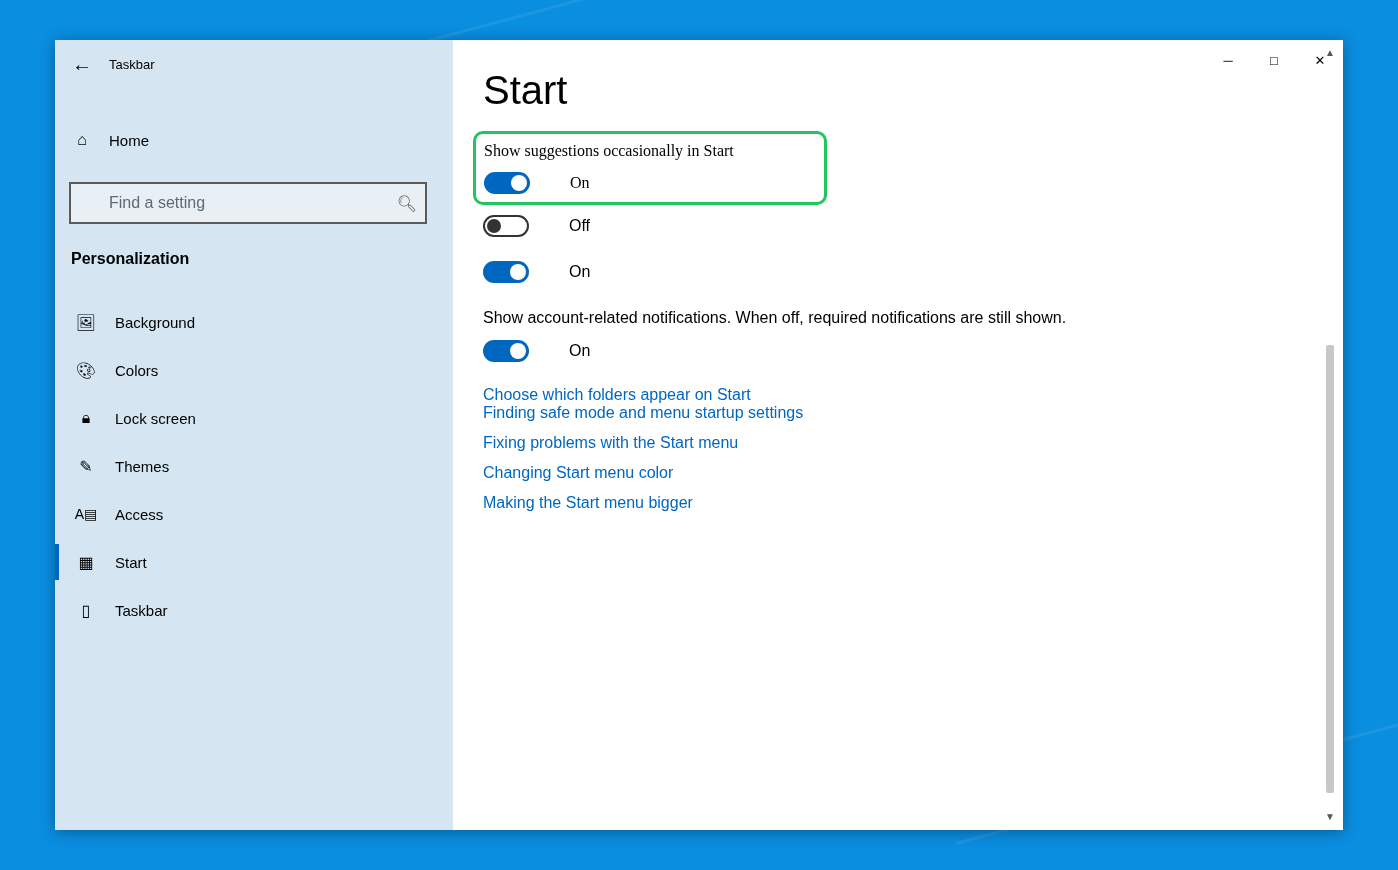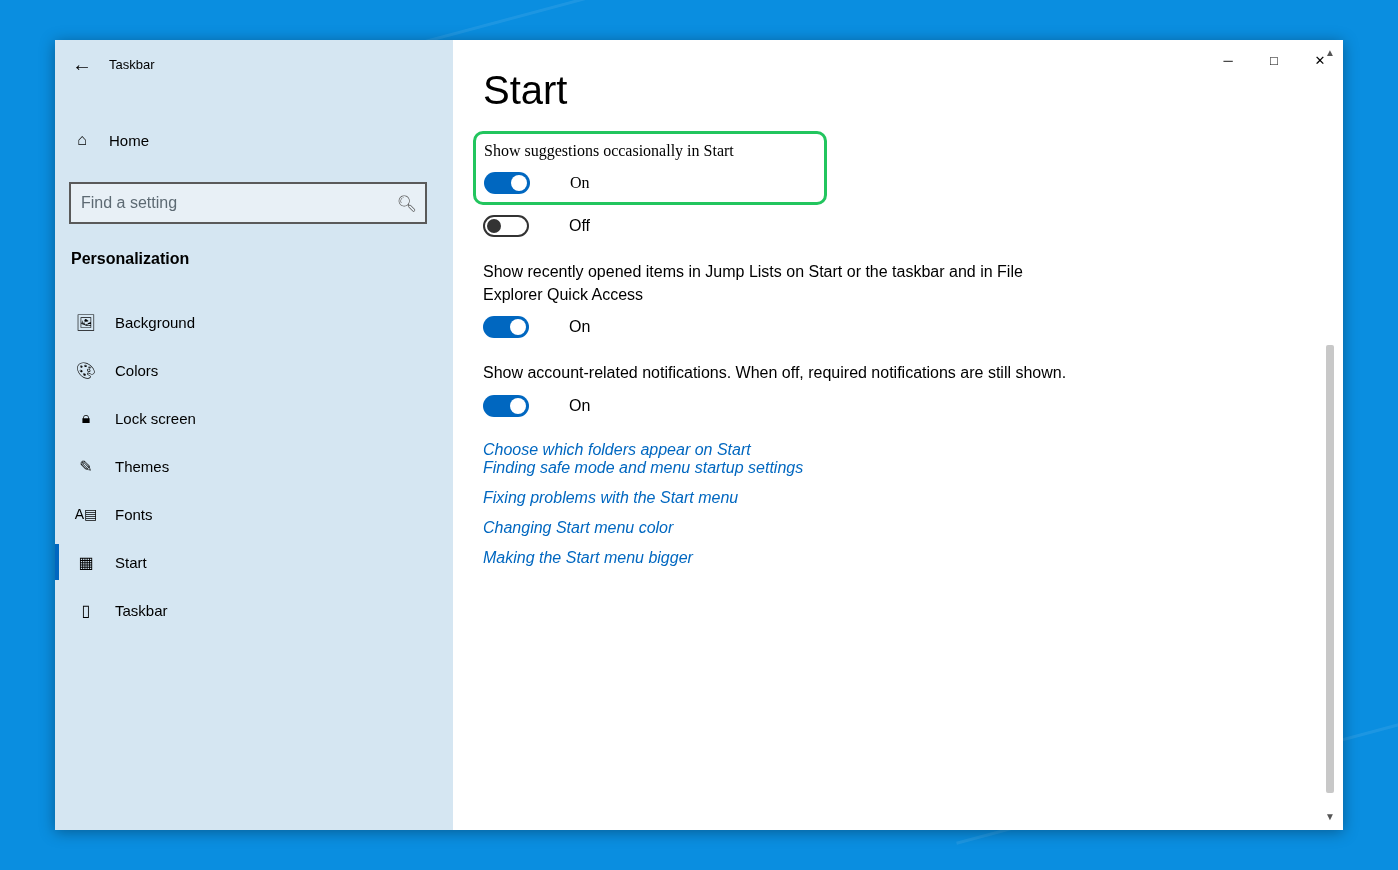--- a/index.html
+++ b/index.html
@@ -28,21 +28,21 @@
   .row{display:flex;align-items:center;height:48px;cursor:pointer;}
   .row .ico{width:26px;text-align:center;font-size:16px;margin-right:14px;}
   .row .txt{font-size:15px;}
   .home-row{margin-top:16px;margin-bottom:18px;}
   .search-wrap{
     width:354px;height:38px;border:2px solid #5a5a5a;background:#e8f0f6;
     display:flex;align-items:center;margin-bottom:22px;
   }
   .search-wrap input{
     flex:1;border:none;background:transparent;height:100%;padding:0 10px;font-size:16px;
-    outline:none;color:#333;
+    outline:none;color:#333;margin-left:28px;
   }
   .search-wrap input::placeholder{color:#5d6a73;}
   .search-wrap .sico{width:36px;text-align:center;color:#555;}
   .category{font-size:16px;font-weight:600;padding:4px 0 18px 2px;}
   .nav-list{margin-top:12px;}
   .nav-item{display:flex;align-items:center;height:48px;cursor:pointer;padding-left:4px;position:relative;}
   .nav-item .ico{width:26px;text-align:center;font-size:16px;margin-right:16px;}
   .nav-item .txt{font-size:15px;}
   .nav-item.selected::before{
     content:"";position:absolute;left:-14px;top:6px;bottom:6px;width:4px;background:#0067c0;
@@ -70,21 +70,21 @@
   .toggle{
     width:46px;height:22px;border-radius:22px;position:relative;cursor:pointer;margin-right:16px;
   }
   .toggle.on{background:#0067c0;}
   .toggle.on::after{content:"";position:absolute;right:3px;top:3px;width:16px;height:16px;
     border-radius:50%;background:#fff;}
   .toggle.off{background:#fff;border:2px solid #333;box-sizing:border-box;}
   .toggle.off::after{content:"";position:absolute;left:2px;top:2px;width:14px;height:14px;
     border-radius:50%;background:#333;}
   .t-state{font-size:16px;}
-  a.link{color:#0067c0;text-decoration:none;font-size:16px;font-style:italic;}
+  a.link{color:#0067c0;text-decoration:none;font-size:16px;}
   .section-h{font-size:24px;font-weight:400;margin:40px 0 18px 0;}
   .link-list a{display:block;margin-bottom:12px;}
 
   
   .vscroll{position:absolute;top:6px;bottom:6px;right:6px;width:14px;}
   .vscroll .arrow{width:14px;height:14px;text-align:center;font-size:10px;color:#555;line-height:14px;}
   .vscroll .track{position:absolute;top:16px;bottom:16px;left:0;right:0;}
   .vscroll .thumb{position:absolute;top:38%;height:60%;left:3px;right:3px;background:#c8c8c8;border-radius:2px;}
 </style>
 </head>
@@ -133,21 +133,21 @@
         <div class="nav-item">
           <span class="ico">🔒︎</span>
           <span class="txt">Lock screen</span>
         </div>
         <div class="nav-item">
           <span class="ico">✎</span>
           <span class="txt">Themes</span>
         </div>
         <div class="nav-item">
           <span class="ico" style="font-size:14px;">A▤</span>
-          <span class="txt">Fonts</span>
+          <span class="txt">Access</span>
         </div>
         <div class="nav-item selected">
           <span class="ico">▦</span>
           <span class="txt">Start</span>
         </div>
         <div class="nav-item">
           <span class="ico">▯</span>
           <span class="txt">Taskbar</span>
         </div>
       </div>
@@ -171,21 +171,20 @@
       
       <div class="setting">
         <div class="toggle-row">
           <div class="toggle off"></div>
           <span class="t-state">Off</span>
         </div>
       </div>
 
       
       <div class="setting">
-        <div class="s-label">Show recently opened items in Jump Lists on Start or the taskbar and in File Explorer Quick Access</div>
         <div class="toggle-row">
           <div class="toggle on"></div>
           <span class="t-state">On</span>
         </div>
       </div>
 
       
       <div class="setting">
         <div class="s-label">Show account-related notifications. When off, required notifications are still shown.</div>
         <div class="toggle-row">

